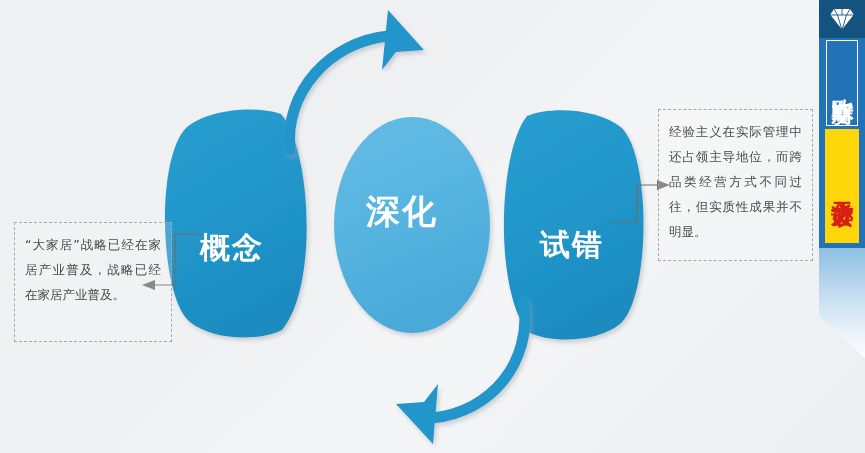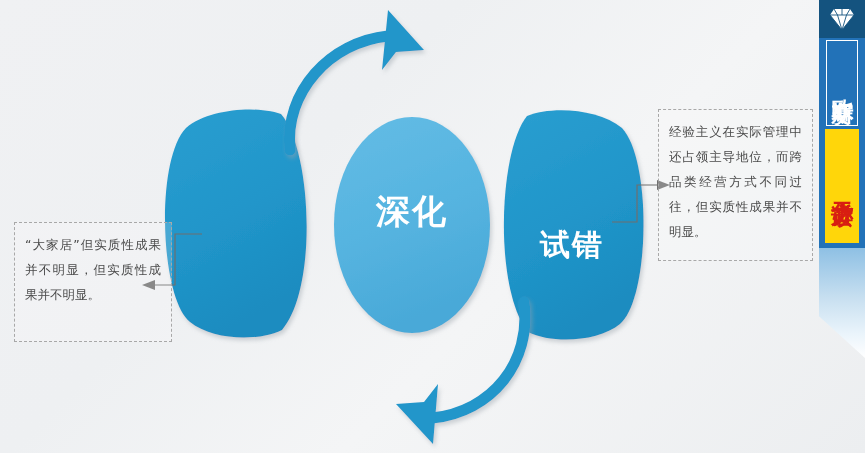--- a/index.html
+++ b/index.html
@@ -29,21 +29,21 @@
   .lobe-label {
     position: absolute;
     color: #ffffff;
     font-size: 30px;
     font-weight: 700;
     letter-spacing: 2px;
     white-space: nowrap;
     pointer-events: none;
   }
   #label-left   { left: 200px; top: 228px; }
-  #label-center { left: 376px; top: 189px; font-size: 34px; }
+  #label-center { left: 366px; top: 189px; font-size: 34px; }
   #label-right  { left: 540px; top: 225px; }
 
   
   .callout {
     position: absolute;
     border: 1px dashed #a8a8a8;
     background: rgba(255,255,255,0.18);
     box-sizing: border-box;
     padding: 9px 10px 6px 10px;
     color: #4a4a4a;
@@ -206,24 +206,25 @@
       <path fill="none" stroke="#6f6f6f" stroke-width="1.2" d="M 202 234 L 175 234 L 175 285 L 152 285"></path>
       <path fill="#6f6f6f" d="M 142 285 L 155 280 L 155 290 Z"></path>
     </g>
 
     <g>
       <path fill="none" stroke="#6f6f6f" stroke-width="1.2" d="M 612 222 L 637 222 L 637 185 L 660 185"></path>
       <path fill="#6f6f6f" d="M 670 185 L 657 180 L 657 190 Z"></path>
     </g>
   </svg>
 
+  <div class="lobe-label" id="label-left">概念</div>
   <div class="lobe-label" id="label-center">深化</div>
   <div class="lobe-label" id="label-right">试错</div>
 
-  <div class="callout" id="callout-left">“大家居”但实质性成果并不明显，但实质性成果并不明显。</div>
+  <div class="callout" id="callout-left">“大家居”战略已经在家居产业普及，战略已经在家居产业普及。</div>
 
   <div class="callout" id="callout-right">经验主义在实际管理中还占领主导地位，而跨品类经营方式不同过往，但实质性成果并不明显。</div>
 
   <div id="banner">
 
     <div id="banner-gem">
       <svg width="28" height="24" viewBox="0 0 28 24">
         <polygon points="2,8 26,8 14,23" fill="#ffffff"></polygon>
         <polygon points="6,2 22,2 26,8 2,8" fill="#ffffff"></polygon>
         <line x1="2" y1="8" x2="26" y2="8" stroke="#14537f" stroke-width="0.9"></line>

